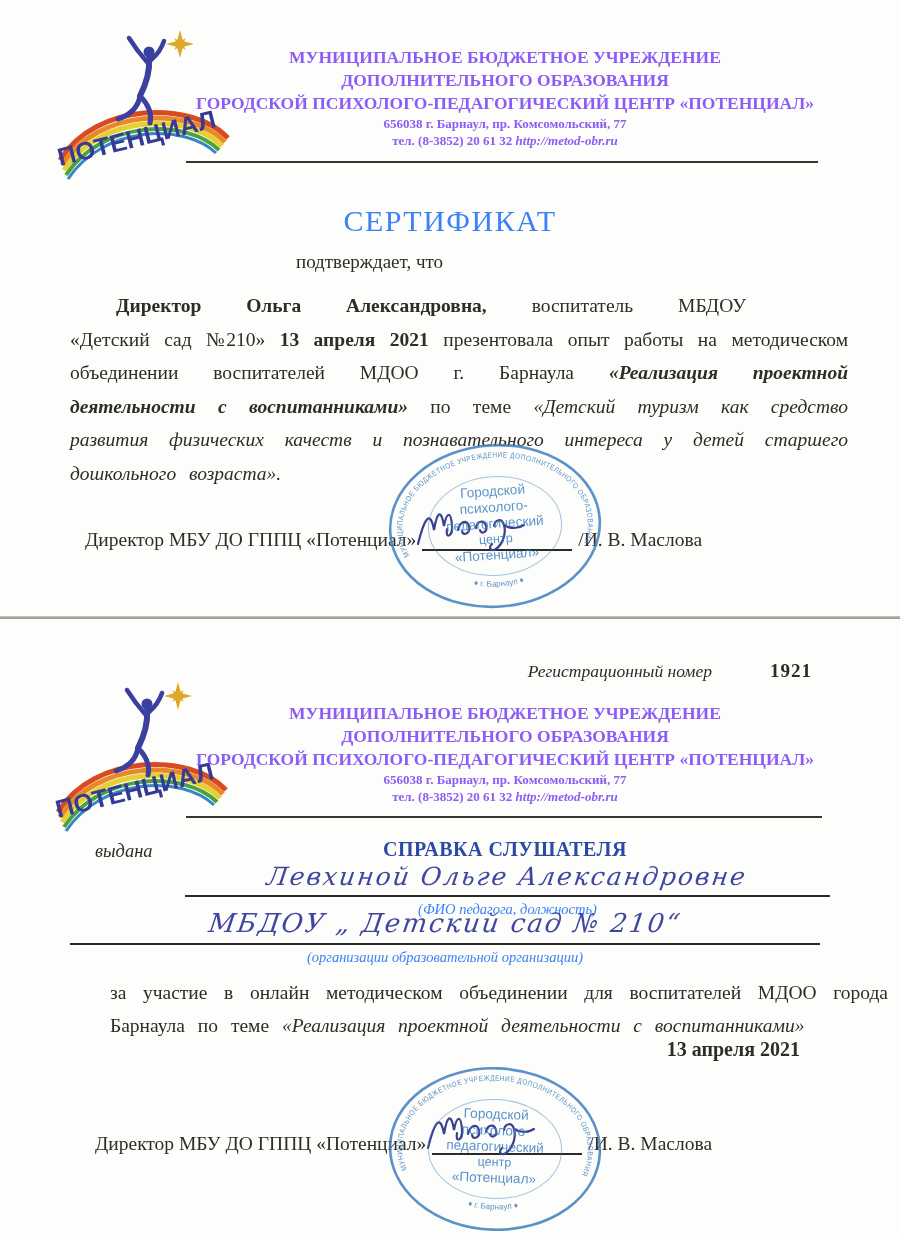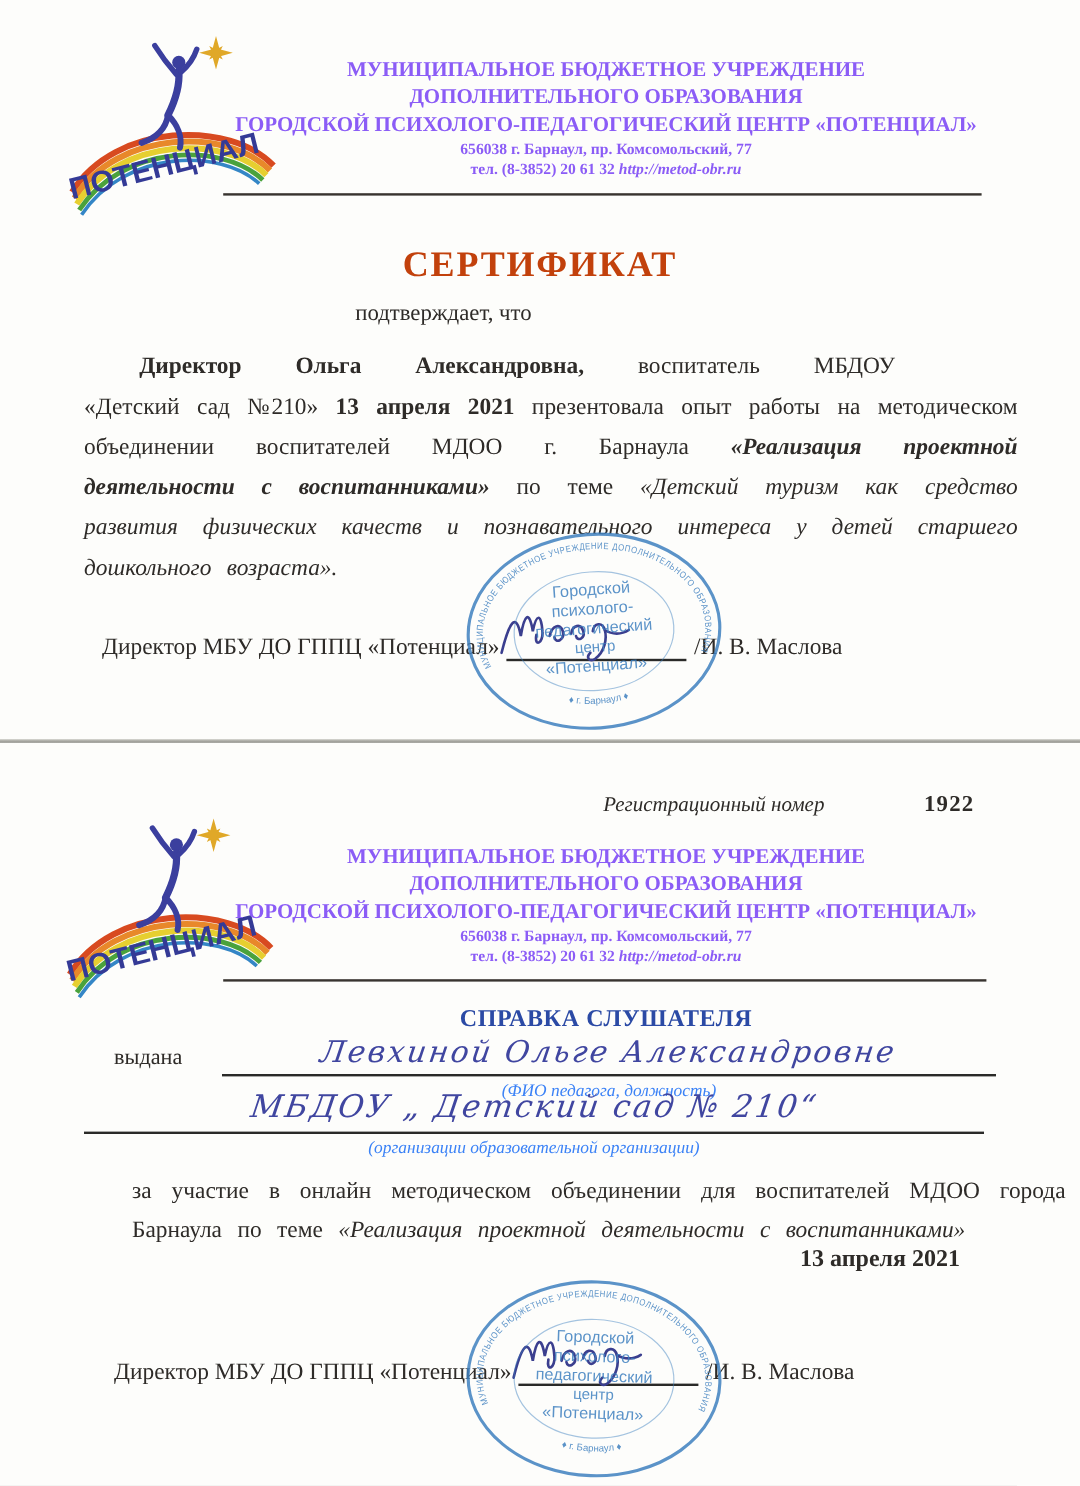--- a/index.html
+++ b/index.html
@@ -16,21 +16,21 @@
   .head1 { top:46px; }
   .head2 { top:702px; }
   .head .addr, .head .phone { font-size:13px; }
   .head .url { font-style:italic; }
   .rule { position:absolute; border-top:2px solid #38342f; }
   .rule1 { left:186px; top:161px; width:632px; }
   .rule2 { left:186px; top:816px; width:636px; }
 
   
   .cert-title { position:absolute; top:204px; left:0; width:900px; text-align:center;
-                font-size:30px; font-weight:bold; letter-spacing:1.5px; color:#c2410c; }
+                font-size:30px; font-weight:normal; letter-spacing:1.5px; color:#3b82f6; }
   .cert-sub { position:absolute; top:251px; left:0; width:739px; text-align:center; font-size:19px; }
   .cert-body { position:absolute; top:289px; left:70px; width:778px; font-size:19.5px; line-height:1.72; }
   .body-line1 { padding-left:46px; white-space:nowrap; word-spacing:40px; }
   .just { text-align:justify; word-spacing:8px; }
   .bold { font-weight:bold; } .ital { font-style:italic; } .bital { font-weight:bold; font-style:italic; }
 
   .sign-row { position:absolute; display:flex; align-items:flex-end; font-size:19.5px; z-index:2; }
   .sign1 { top:524px; left:85px; }
   .sign2 { top:1128px; left:95px; }
   .sigline { position:relative; width:150px; height:27px; border-bottom:2px solid #2a2a28; margin:0 6px; flex:none; }
@@ -38,26 +38,26 @@
 
   .stamp { position:absolute; width:224px; z-index:6; pointer-events:none; opacity:0.84; }
   .stamp1 { left:383px; top:438px; height:176px; transform:rotate(-4deg); }
   .stamp2 { left:383px; top:1058px; height:182px; transform:rotate(2deg); }
 
   .page-sep { position:absolute; top:616px; left:0; width:900px; height:3px;
               background:linear-gradient(#c8c8c2,#8e8e88); z-index:8; }
 
   
   .reg-row { position:absolute; top:660px; left:0; width:812px; display:flex;
-             justify-content:flex-end; align-items:baseline; gap:83px; }
+             justify-content:flex-end; align-items:baseline; gap:58px; }
   .reg-label { font-style:italic; font-size:17.5px; }
   .reg-num { font-weight:bold; font-size:19px; letter-spacing:1px; }
   .spravka-title { position:absolute; top:838px; left:110px; width:790px; text-align:center;
                    font-size:20px; font-weight:bold; color:#2b4aa5; letter-spacing:0.5px; }
-  .issued { position:absolute; top:872px; left:95px; font-size:18.5px; }
+  .issued { position:absolute; top:841px; left:95px; font-style:italic; font-size:18.5px; }
   .hand-line { position:absolute; border-bottom:2px solid #2a2a28; text-align:center; }
   .hand-line1 { left:185px; top:862px; width:645px; height:35px; }
   .hand-line2 { left:70px;  top:908px; width:750px; height:37px; }
   .hand { display:inline-block; font-family:"DejaVu Serif", serif; font-style:italic;
           color:#4046a0; transform:skewX(-8deg); letter-spacing:2px; }
   .hand1 { font-size:25px; } .hand2 { font-size:26px; }
   .caption { position:absolute; text-align:center; font-style:italic; font-size:14.5px; color:#3b82f6; }
   .cap1 { left:185px; top:901px; width:645px; }
   .cap2 { left:70px;  top:949px; width:750px; }
   .spravka-body { position:absolute; top:976px; left:70px; width:778px; font-size:19.5px; line-height:1.7;margin-left:40px; }
@@ -158,21 +158,21 @@
       </g>
     </svg>
   </section>
 
   <div class="page-sep"></div>
 
   <section>
 
     <div class="reg-row">
       <span class="reg-label">Регистрационный номер</span>
-      <span class="reg-num">1922</span>
+      <span class="reg-num">1921</span>
     </div>
 
     <div class="logo logo2">
       <svg width="178" height="158" viewBox="0 0 178 158">
         <path d="M6,134 C42,76 138,74 174,112" fill="none" stroke="#d84a20" stroke-width="5"></path>
         <path d="M8,139 C44,82 136,80 171,116" fill="none" stroke="#e8882a" stroke-width="5"></path>
         <path d="M10,144 C46,88 134,86 168,120" fill="none" stroke="#e6cf30" stroke-width="5"></path>
         <path d="M12,149 C48,94 132,92 165,124" fill="none" stroke="#4aa23c" stroke-width="4"></path>
         <path d="M14,153 C50,99 130,97 162,127" fill="none" stroke="#3486c6" stroke-width="3"></path>
         <g stroke="#3b3f9e" fill="none" stroke-linecap="round">

